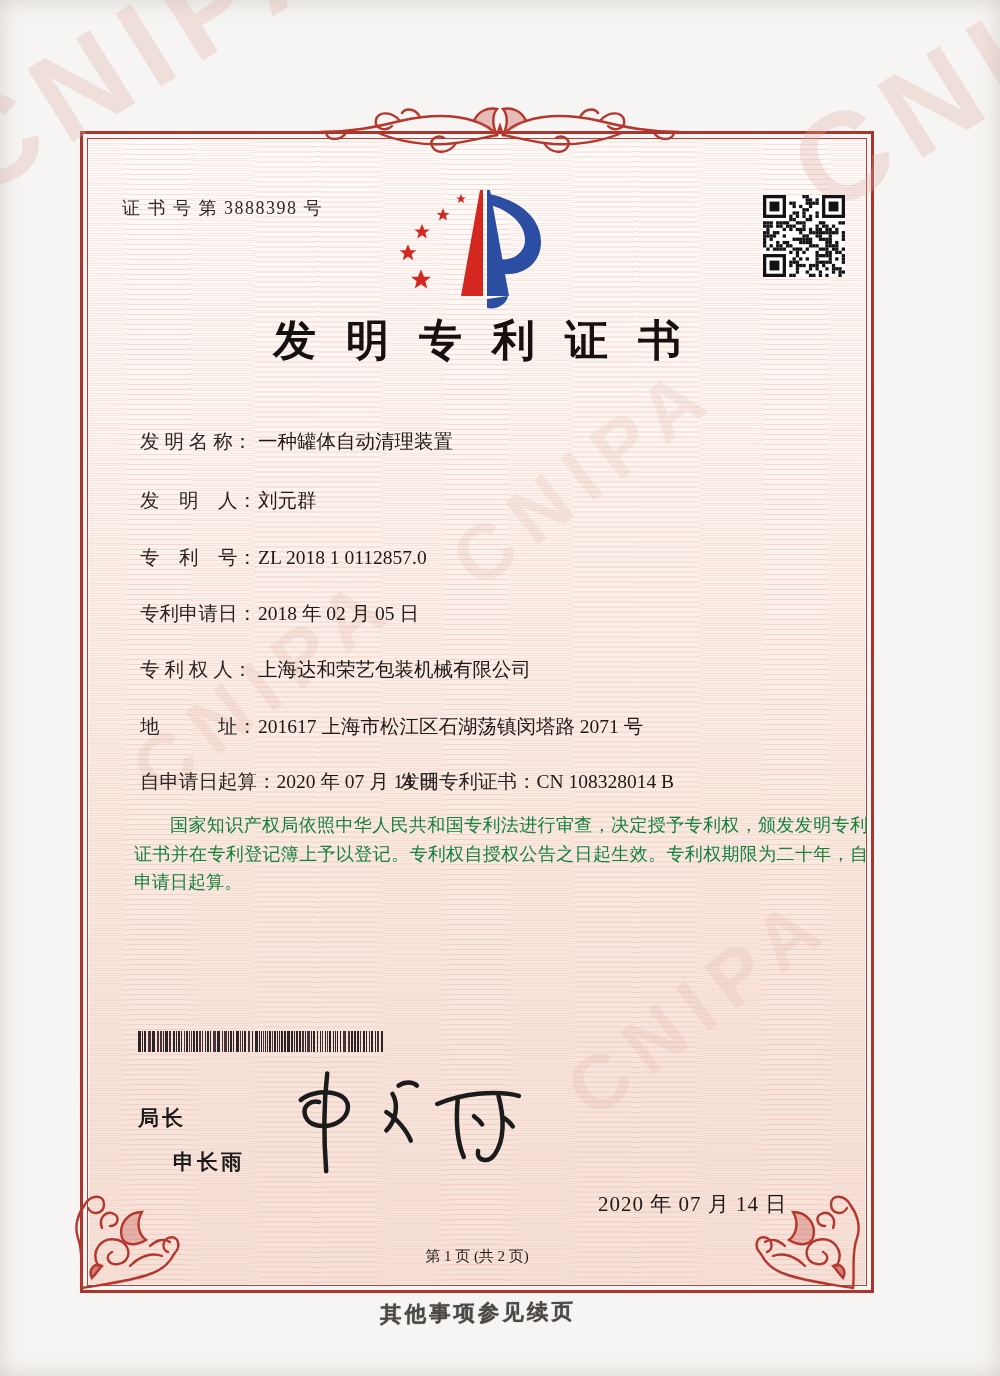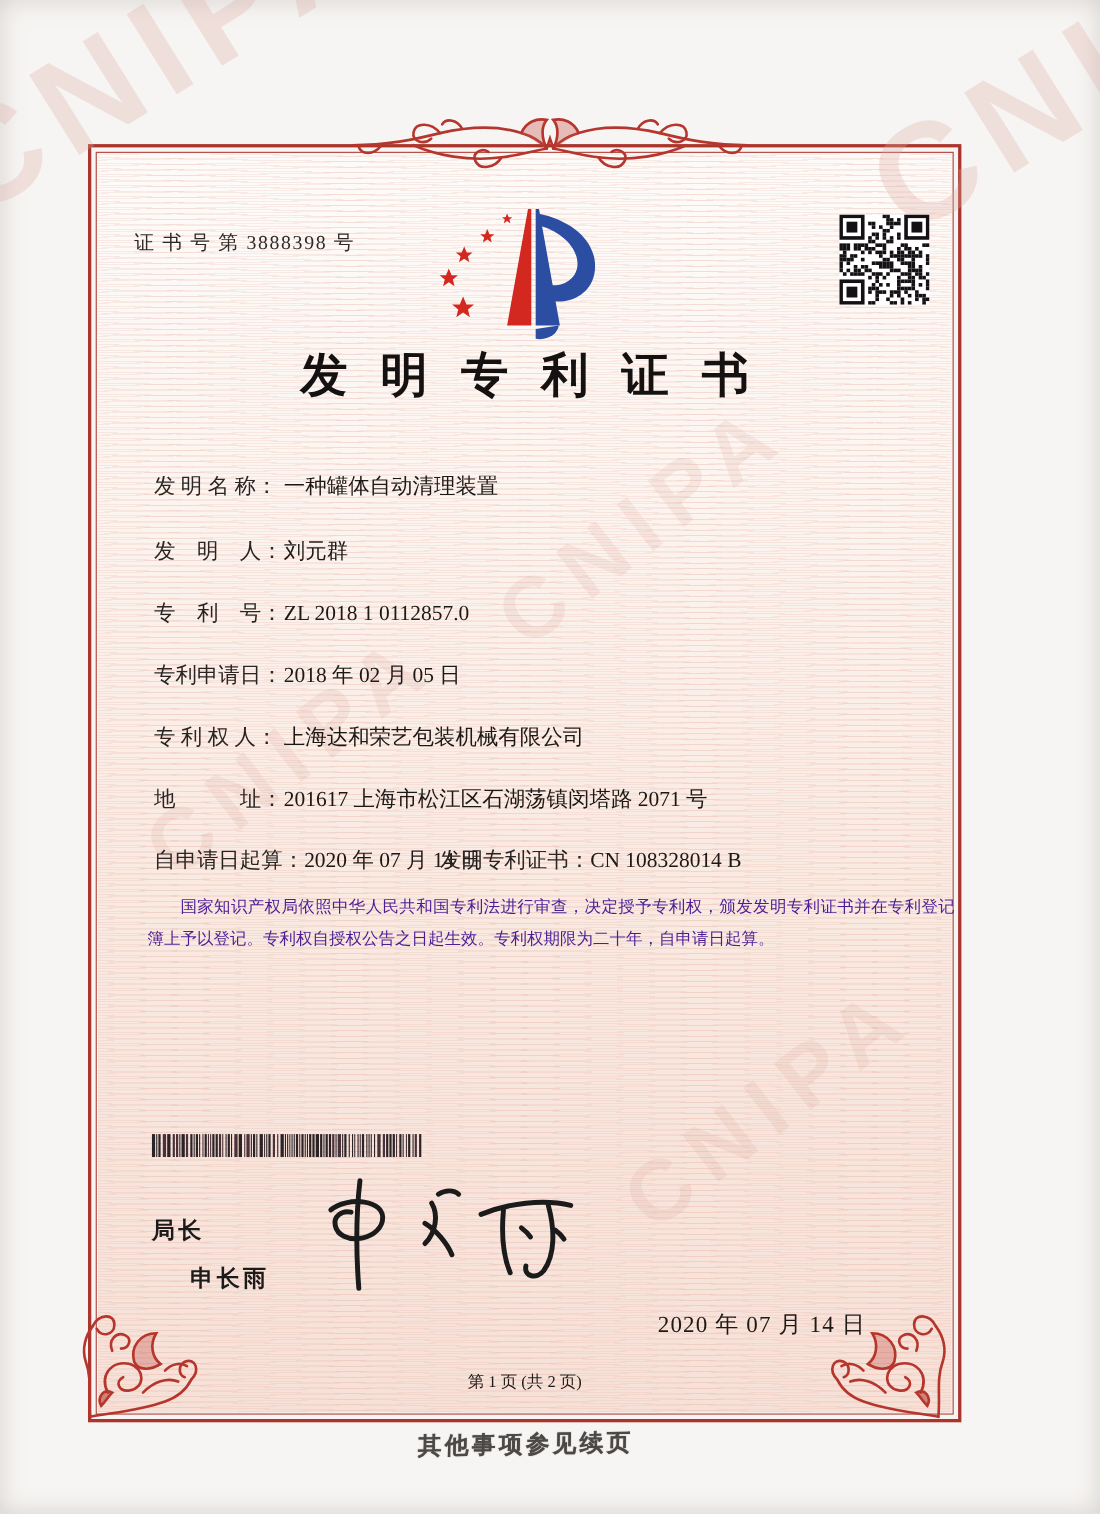--- a/index.html
+++ b/index.html
@@ -22,29 +22,29 @@
   
   .wm{position:absolute;font-family:"Liberation Sans",sans-serif;font-weight:bold;
       color:rgba(214,158,147,.17);transform:rotate(-38deg);letter-spacing:14px;
       font-size:78px;white-space:nowrap;pointer-events:none;}
   .wm-a{left:430px;top:430px;}
   .wm-b{left:545px;top:960px;}
   .wm-c{left:110px;top:640px;}
   .wm-d{left:-80px;top:-26px;font-size:125px;color:rgba(222,172,162,.30);transform:rotate(-32deg);}
   .wm-e{left:770px;top:-10px;font-size:125px;color:rgba(222,172,162,.30);transform:rotate(-32deg);}
   
-  .cert-no{position:absolute;left:122px;top:196px;font-size:18px;letter-spacing:1.5px;color:#2e2927;margin-top:12px;}
+  .cert-no{position:absolute;left:122px;top:196px;font-size:18px;letter-spacing:1.5px;color:#2e2927;}
   .title{position:absolute;left:80px;top:312px;width:794px;text-align:center;
          font-size:43px;font-weight:bold;letter-spacing:30px;text-indent:30px;color:#141110;}
   .field-row{position:absolute;left:140px;width:724px;font-size:19.5px;color:#211c19;white-space:nowrap;}
   .f-label{display:inline-block;min-width:118px;color:#2a2422;}
   .f-value{color:#1d1815;}
   .pair2{position:absolute;left:260px;top:0;}
-  .paras{position:absolute;left:134px;top:811px;width:734px;font-size:15px;
-         line-height:28.5px;text-align:justify;color:#4c1d95;}
+  .paras{position:absolute;left:134px;top:811px;width:734px;font-size:18px;
+         line-height:28.5px;text-align:justify;color:#15803d;}
   .paras p{margin:0;text-indent:2em;}
   .director-label{position:absolute;left:138px;font-family:"Liberation Sans",sans-serif;
          font-weight:700;font-size:21px;letter-spacing:3px;color:#1d1b1a;text-align:right;}
   .dl-1{top:1104px;} .dl-2{top:1148px;margin-left:35px;}
   .issue-date{position:absolute;left:598px;top:1190px;font-size:21px;letter-spacing:1px;color:#1d1916;}
   .page-indicator{position:absolute;left:80px;top:1247px;width:794px;text-align:center;
          font-size:15px;color:#221d1a;}
   .footer-note{position:absolute;left:380px;top:1298px;font-size:21.5px;font-weight:bold;
          letter-spacing:3px;color:#4b4845;transform:rotate(-1deg) skewX(-2deg);
          text-shadow:0 0 1px rgba(75,72,69,.8);}

